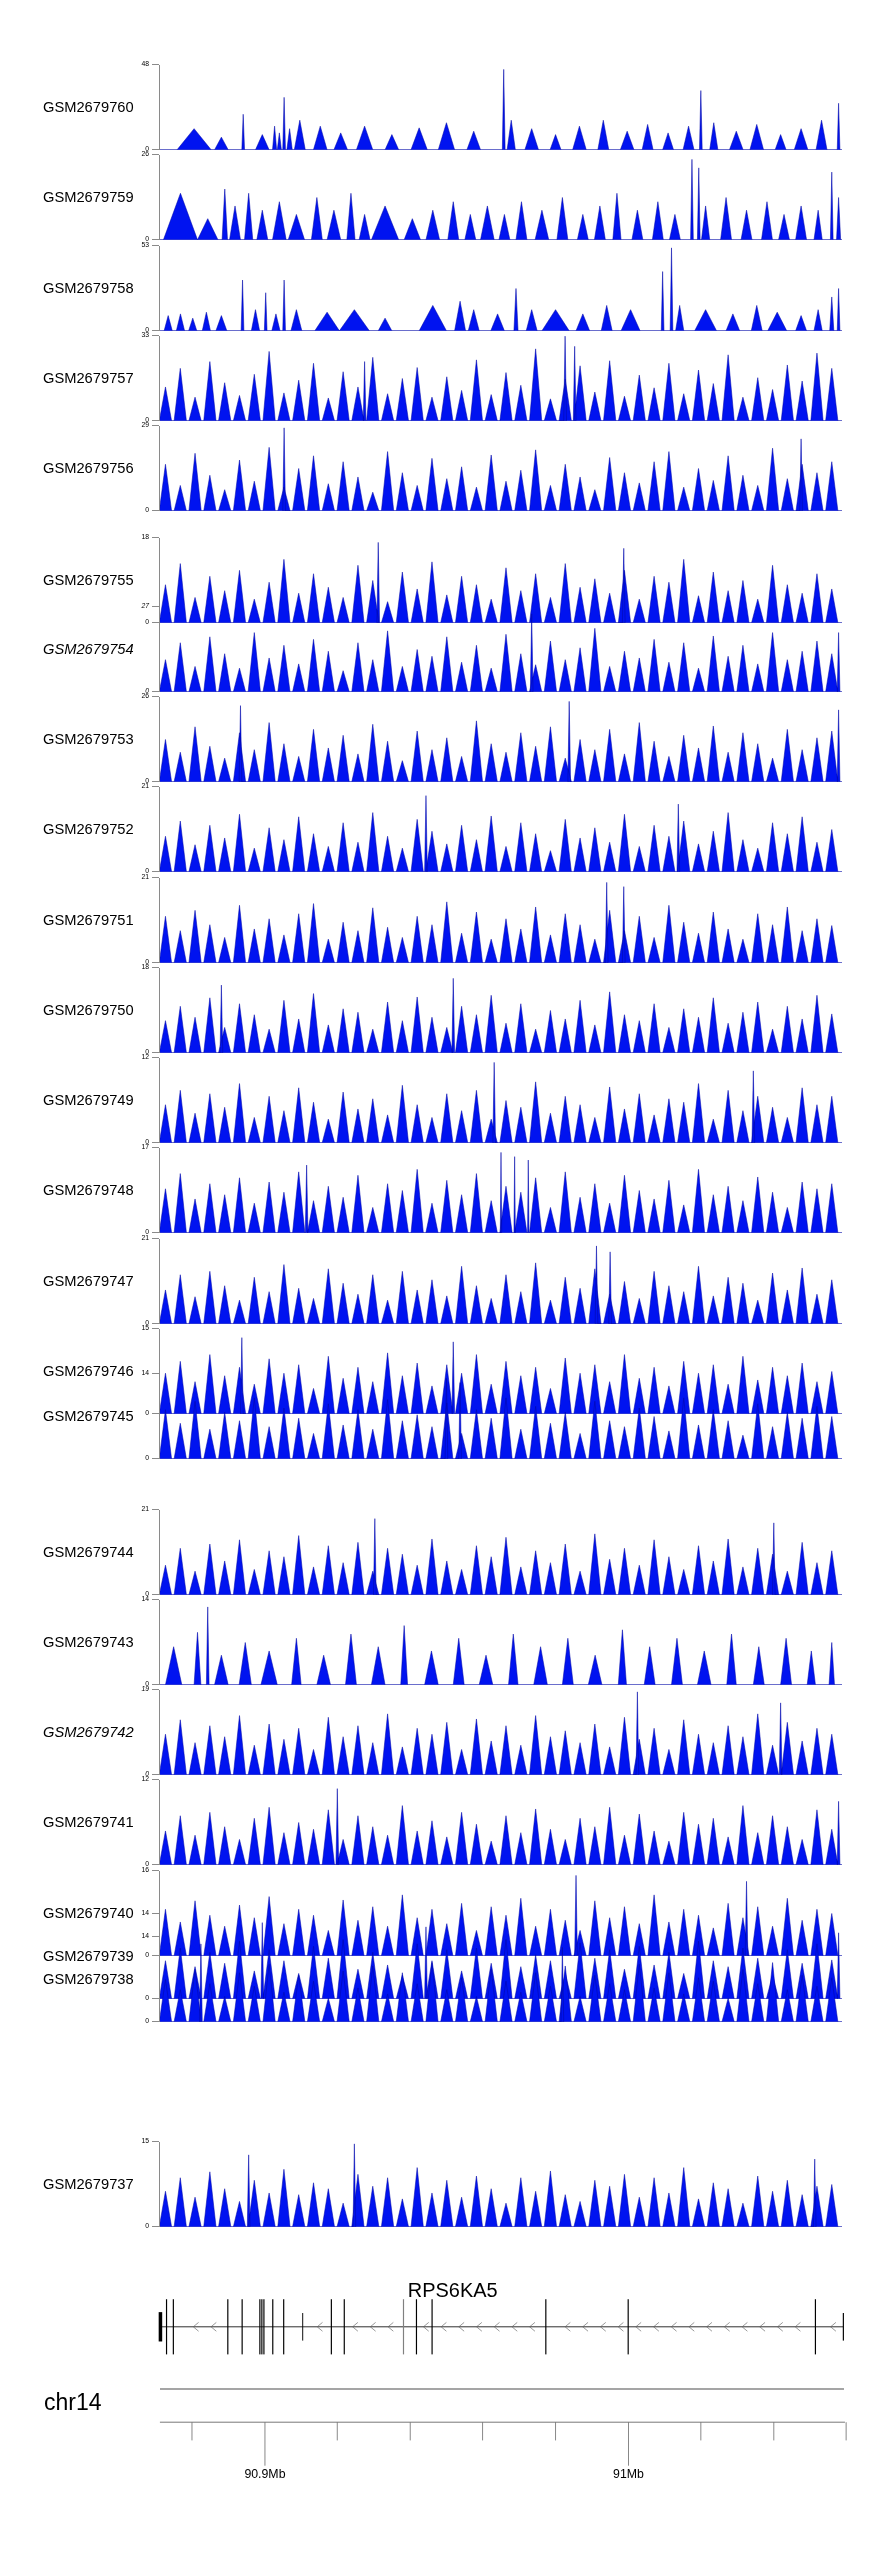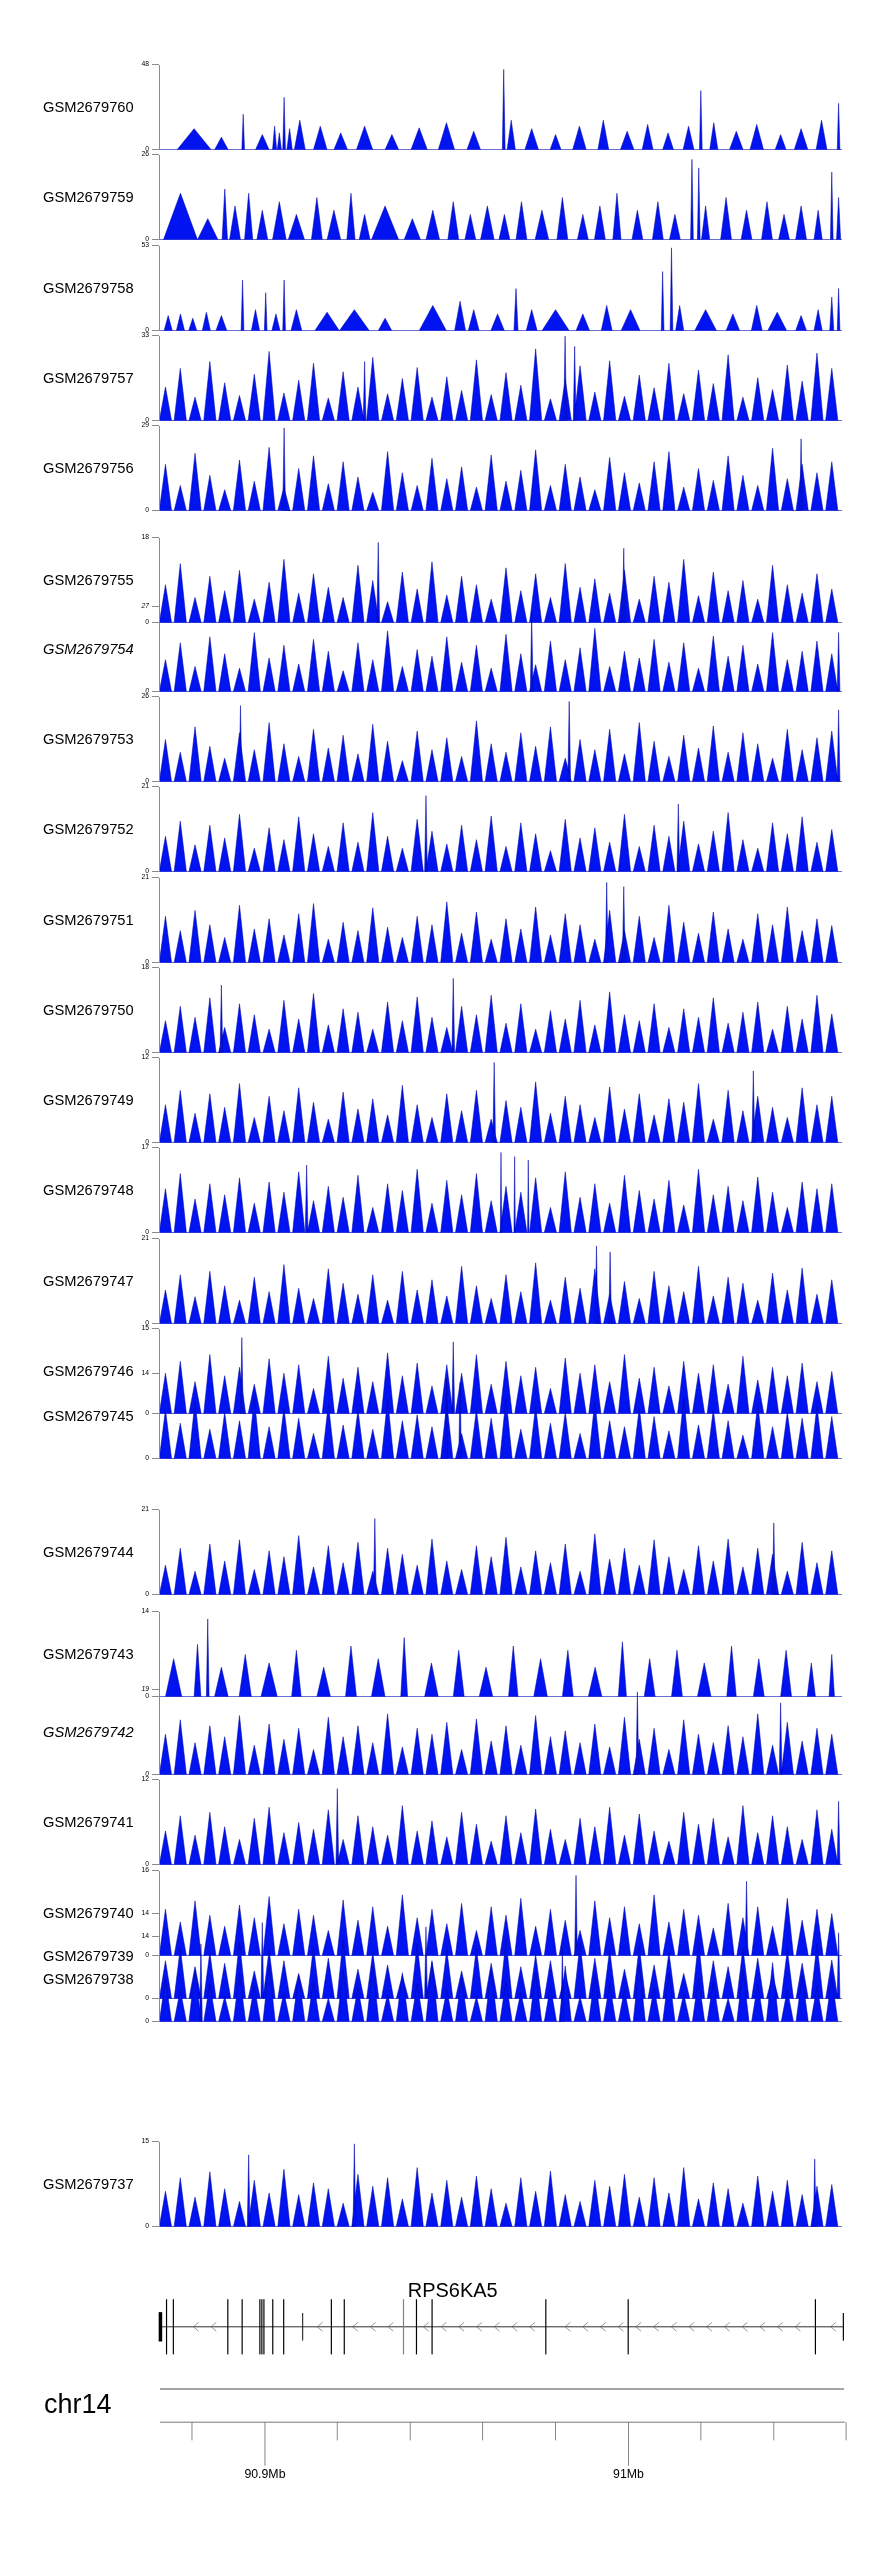--- a/index.html
+++ b/index.html
@@ -16,21 +16,21 @@
   .bracket-tick { position:absolute; left:152px; width:7px; height:1.2px; background:#8a8a8a; }
   .bracket-tick.top { top:2.9px; }
   .bracket-tick.bottom { top:88px; }
   .plot-svg { position:absolute; left:160px; top:3.5px; }
   .gene-svg, .axis-svg { position:absolute; left:0; }
   .gene-svg { top:2264px; }
   .axis-svg { top:2411px; }
   .gene-title { font-size:34px; fill:#000; }
   .axis-label { font-size:21px; fill:#000; }
   .ideogram { position:absolute; left:160px; top:2388px; width:684px; height:1.8px; background:#a5a5a5; }
-  .chrom-label { position:absolute; left:44px; top:2389px; font-size:27px; color:#000; }
+  .chrom-label { position:absolute; left:44px; top:2389px; font-size:23px; color:#000; }
 </style>
 </head>
 <body>
 
 <div class="page">
 
   <div>
       <div class="track-row" style="top: 61px;">
       <div class="track-label">GSM2679760</div>
       <div class="ytick top">48</div>
@@ -211,21 +211,21 @@
       <div class="track-label">GSM2679744</div>
       <div class="ytick top">21</div>
       <div class="ytick bottom">0</div>
       <div class="bracket-line"></div>
       <div class="bracket-tick top"></div>
       <div class="bracket-tick bottom"></div>
       <svg class="plot-svg" width="682" height="85" viewBox="0 0 1160 144">
         <path d="M0,144L-1.2,144L9.3,93.6L19.7,144L24.0,144L34.5,64.8L44.9,144L49.2,144L59.6,103.7L70.1,144L74.4,144L84.8,57.6L95.3,144L99.6,144L110.0,86.4L120.5,144L124.8,144L135.2,50.4L145.6,144L149.9,144L160.4,100.8L170.8,144L175.1,144L185.6,69.1L196.0,144L200.3,144L210.8,79.2L221.2,144L225.5,144L235.9,43.2L246.4,144L250.7,144L261.1,96.5L271.6,144L275.9,144L286.3,60.5L296.8,144L301.1,144L311.5,89.3L321.9,144L326.2,144L336.7,54.7L347.1,144L351.4,144L361.9,103.7L372.3,144L363.1,144L365.4,14.4L367.7,144L376.6,144L387.1,64.8L397.5,144L401.8,144L412.2,74.9L422.7,144L427.0,144L437.4,93.6L447.9,144L452.2,144L462.6,49.0L473.0,144L477.4,144L487.8,86.4L498.2,144L502.5,144L513.0,100.8L523.4,144L527.7,144L538.2,60.5L548.6,144L552.9,144L563.3,79.2L573.8,144L578.1,144L588.5,46.1L599.0,144L603.3,144L613.7,96.5L624.2,144L628.5,144L638.9,69.1L649.3,144L653.6,144L664.1,89.3L674.5,144L678.8,144L689.3,57.6L699.7,144L704.0,144L714.5,103.7L724.9,144L729.2,144L739.6,40.3L750.1,144L754.4,144L764.8,83.5L775.3,144L779.6,144L790.0,64.8L800.5,144L804.8,144L815.2,93.6L825.6,144L829.9,144L840.4,50.4L850.8,144L855.1,144L865.6,79.2L876.0,144L880.3,144L890.8,100.8L901.2,144L905.5,144L915.9,60.5L926.4,144L930.7,144L941.1,86.4L951.6,144L955.9,144L966.3,49.0L976.7,144L981.1,144L991.5,96.5L1001.9,144L1006.2,144L1016.7,64.8L1027.1,144L1031.4,144L1041.9,74.9L1052.3,144L1041.7,144L1044.0,21.6L1046.3,144L1056.6,144L1067.0,103.7L1077.5,144L1081.8,144L1092.2,54.7L1102.7,144L1107.0,144L1117.4,89.3L1127.9,144L1132.2,144L1142.6,69.1L1153.0,144L1160,144Z" fill="#0013f0" stroke="#0008a8" stroke-width="0.9"></path>
       </svg>
     </div>
-      <div class="track-row" style="top: 1596px; margin-top: 12px;">
+      <div class="track-row" style="top: 1596px;">
       <div class="track-label">GSM2679743</div>
       <div class="ytick top">14</div>
       <div class="ytick bottom">0</div>
       <div class="bracket-line"></div>
       <div class="bracket-tick top"></div>
       <div class="bracket-tick bottom"></div>
       <svg class="plot-svg" width="682" height="85" viewBox="0 0 1160 144">
         <path d="M0,144L9.3,144L23.2,79.2L37.1,144L58.0,144L63.8,54.7L69.6,144L78.9,144L81.2,11.5L83.5,144L92.8,144L104.4,93.6L116.0,144L134.6,144L145.0,72.0L155.4,144L171.7,144L185.6,86.4L199.5,144L223.9,144L232.0,64.8L240.1,144L266.8,144L278.4,93.6L290.0,144L315.5,144L324.8,57.6L334.1,144L359.6,144L371.2,79.2L382.8,144L409.5,144L415.3,43.2L421.1,144L450.1,144L461.7,86.4L473.3,144L498.8,144L508.1,64.8L517.4,144L542.9,144L554.5,93.6L566.1,144L592.8,144L600.9,57.6L609.0,144L635.7,144L647.3,79.2L658.9,144L684.4,144L693.7,64.8L703.0,144L728.5,144L740.1,93.6L751.7,144L779.5,144L786.5,50.4L793.4,144L823.6,144L832.9,79.2L842.2,144L870.0,144L879.3,64.8L888.6,144L914.1,144L925.7,86.4L937.3,144L964.0,144L972.1,57.6L980.2,144L1009.2,144L1018.5,79.2L1027.8,144L1055.6,144L1064.9,64.8L1074.2,144L1100.8,144L1107.8,86.4L1114.8,144L1138.0,144L1142.6,72.0L1147.2,144L1160,144Z" fill="#0013f0" stroke="#0008a8" stroke-width="0.9"></path>
       </svg>
     </div>

